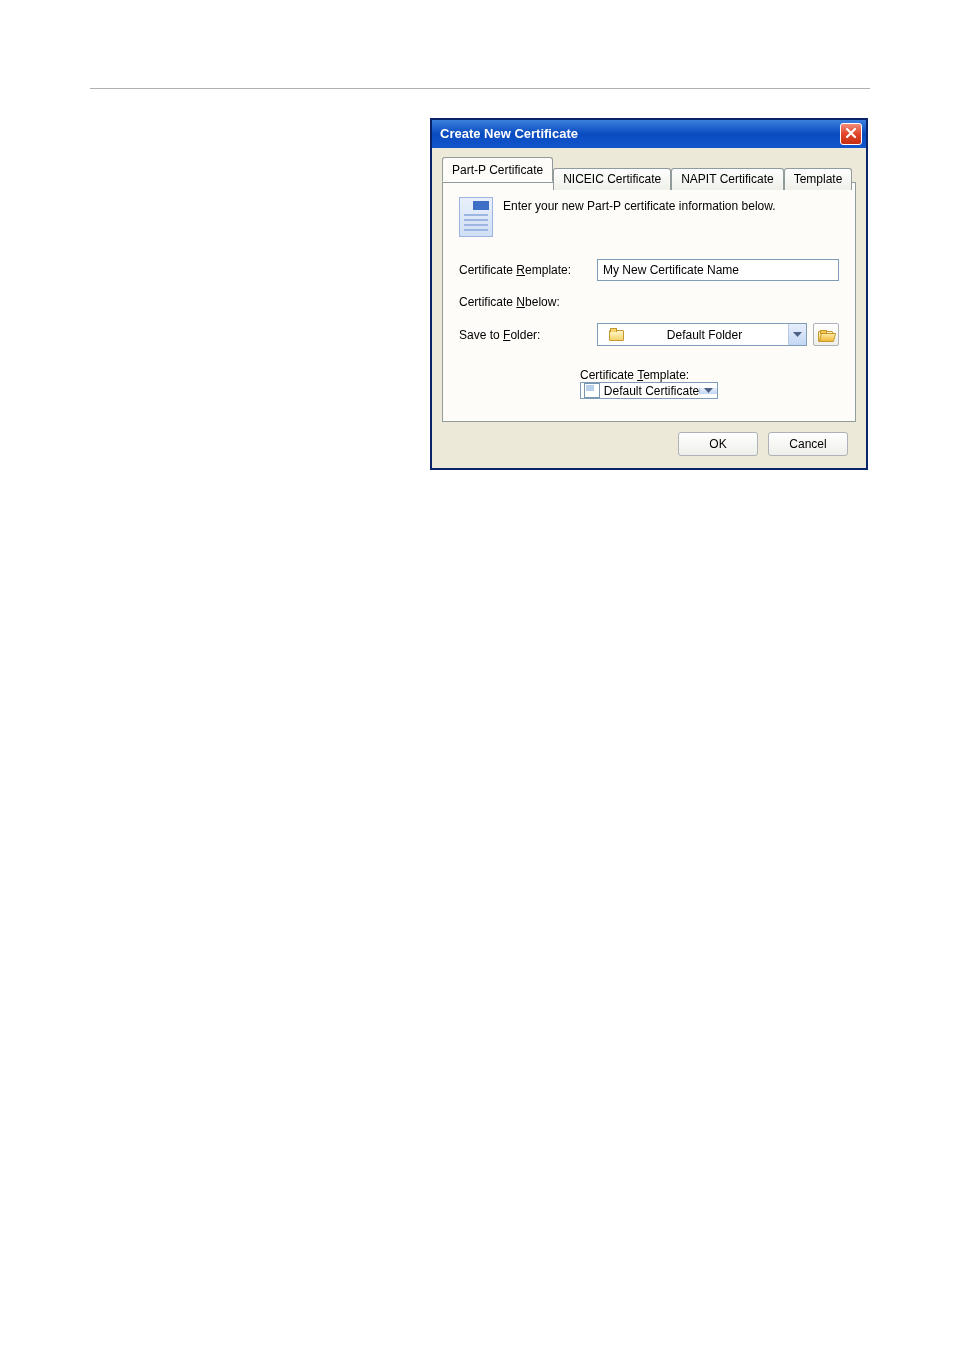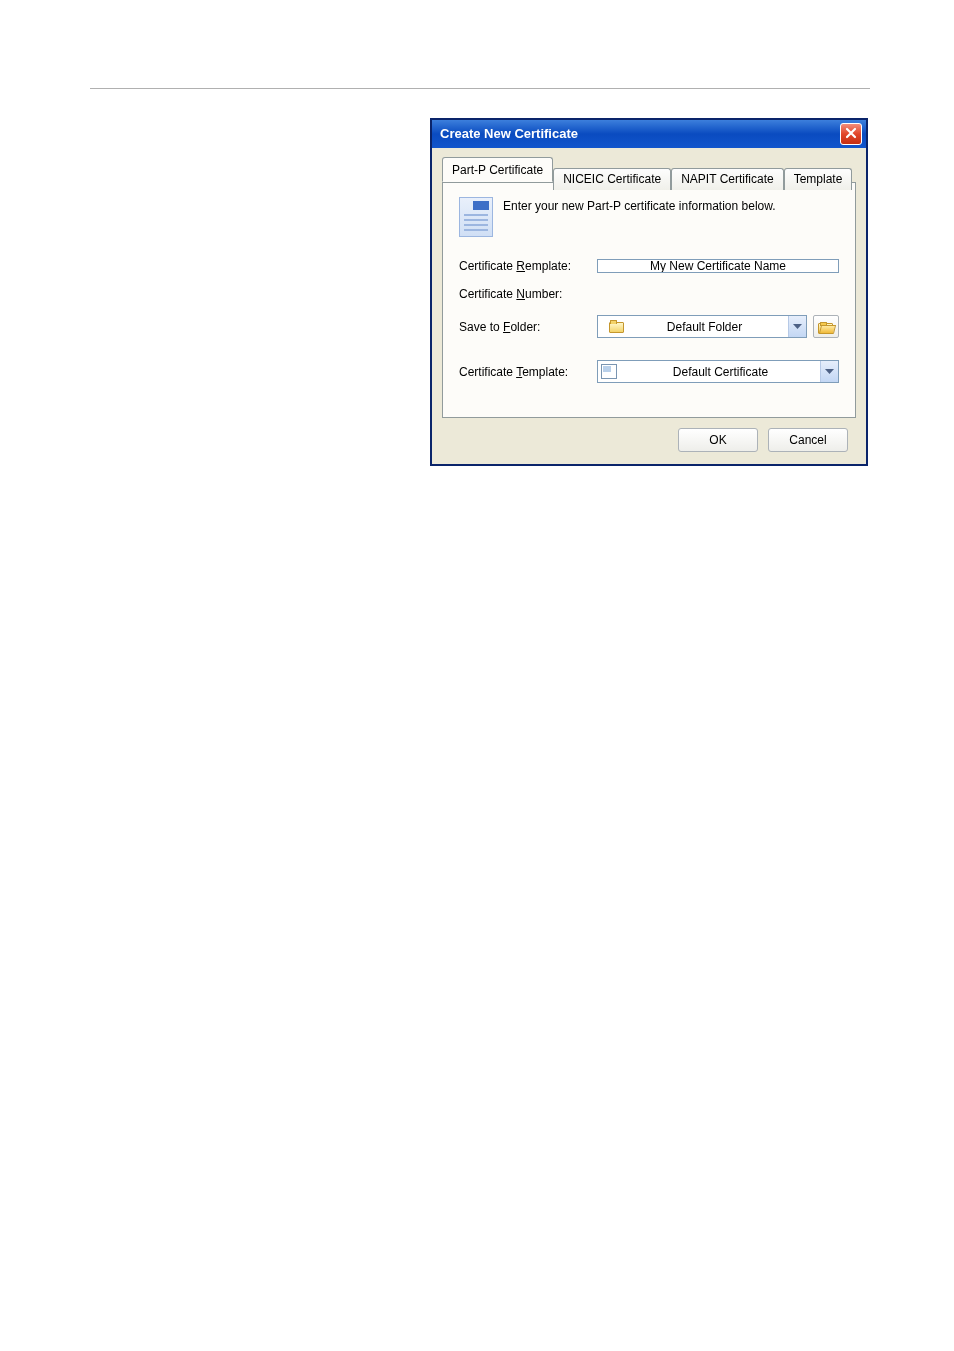--- a/index.html
+++ b/index.html
@@ -130,35 +130,34 @@
   }
   .intro-text {
     padding-top: 2px;
     text-align: right;
   }
   .form-row {
     display: flex;
     align-items: center;
     margin-bottom: 14px;
   }
-  .form-row.gap-extra { margin-top: 22px; margin-bottom: 12px; }
+  .form-row.gap-extra { margin-top: 22px; margin-bottom: 0; flex-direction: column; }
   .form-label {
     width: 138px;
     flex-shrink: 0;
   }
   .form-label .ul { text-decoration: underline; }
   .text-input {
     flex: 1;
-    height: 14px;
+    height: 22px;
     border: 1px solid #7f9db9;
     padding: 0 5px;
     font-family: inherit;
     font-size: 12px;
     background: #ffffff;
-    text-align: center;
   }
   .combo {
     flex: 1;
     display: flex;
     align-items: center;
     height: 23px;
     border: 1px solid #7f9db9;
     background: #ffffff;
     padding: 0 0 0 3px;
     cursor: pointer;
@@ -320,21 +319,21 @@
 
         <div class="form-row">
           <div class="form-label">
             <span>Certificate </span><span class="ul">R</span><span>emplate:</span>
           </div>
           <input type="text" class="text-input" value="My New Certificate Name" style="">
         </div>
 
         <div class="form-row">
           <div class="form-label">
-            <span>Certificate </span><span class="ul">N</span><span>umber:</span>
+            <span>Certificate </span><span class="ul">N</span><span>below:</span>
           </div>
         </div>
 
         <div class="form-row">
           <div class="form-label">
             <span>Save to </span><span class="ul">F</span><span>older:</span>
           </div>
           <div class="combo">
             <span class="combo-icon-folder">
               <span class="folder-shape">

